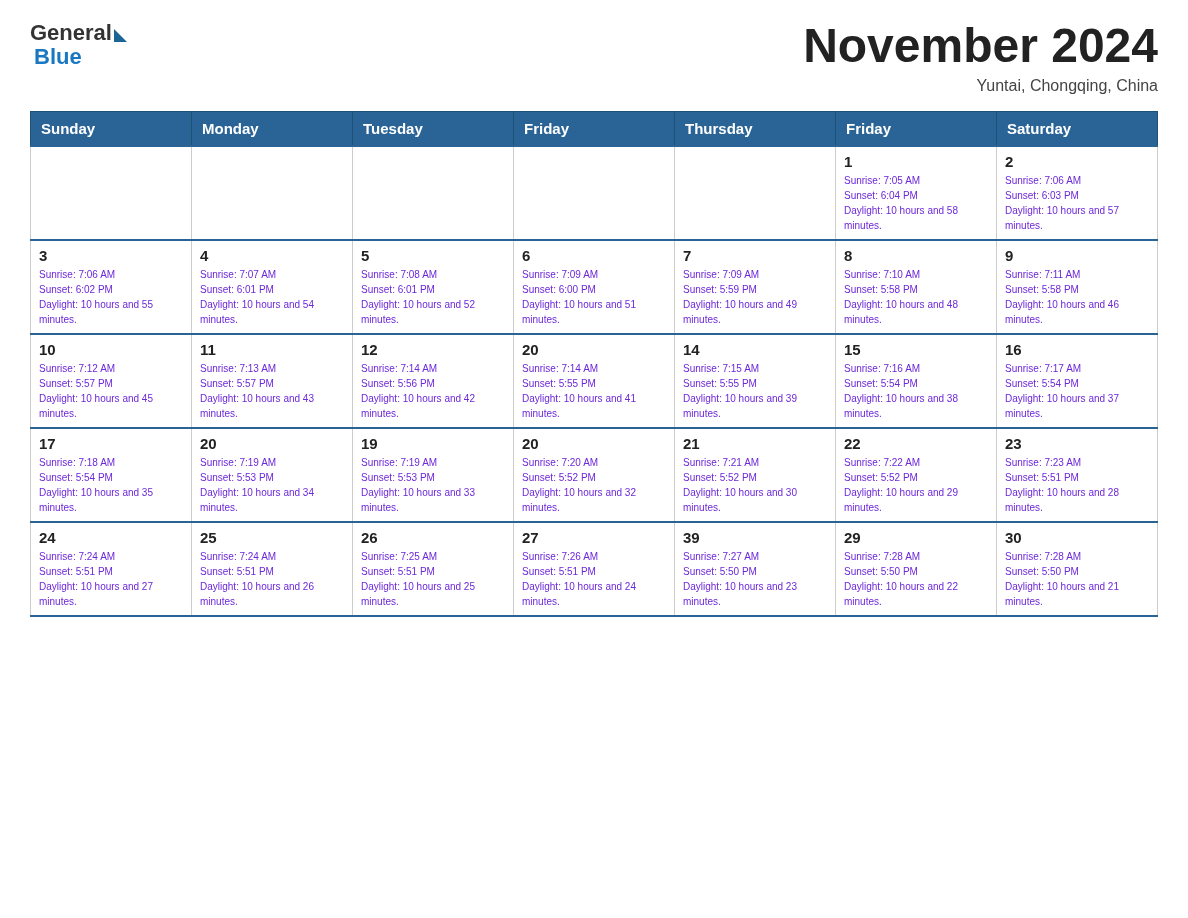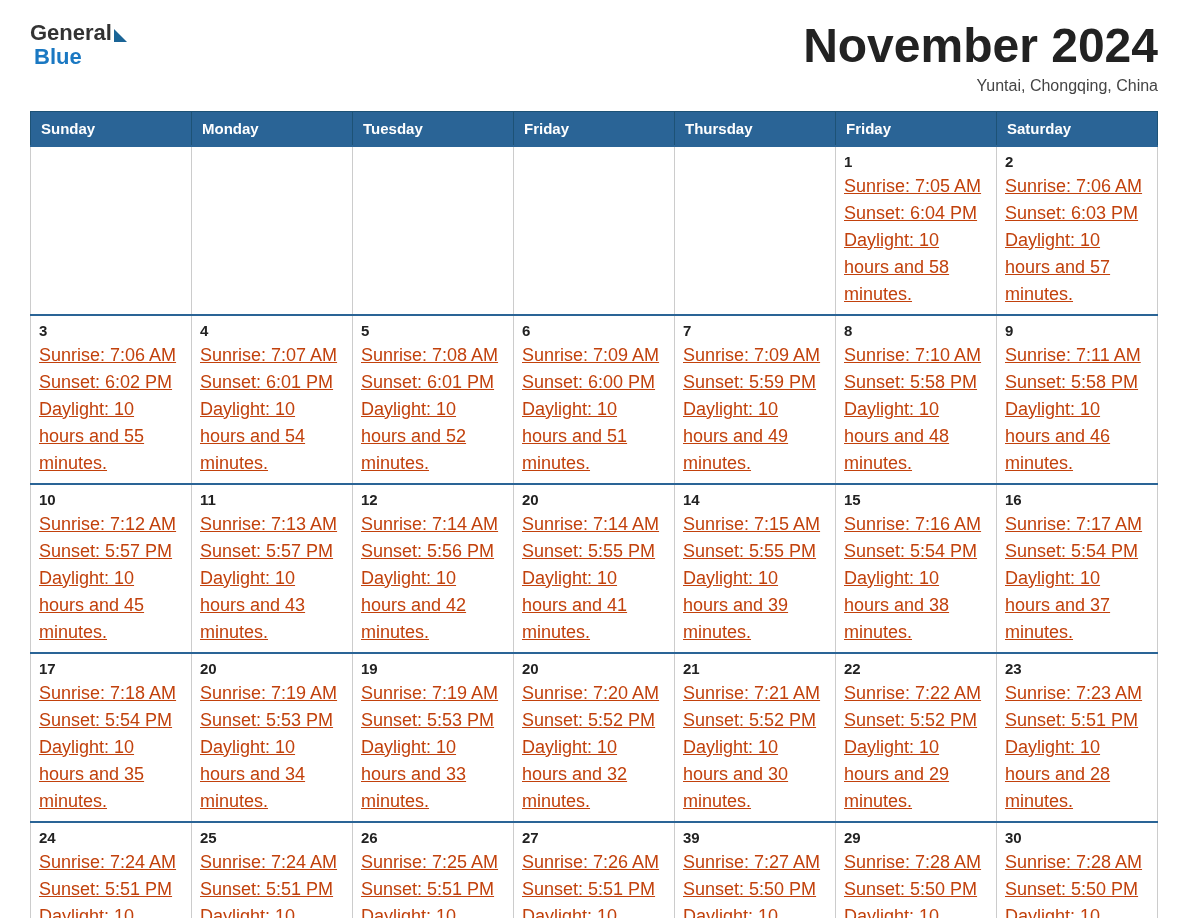--- a/index.html
+++ b/index.html
@@ -77,24 +77,23 @@
       margin-left: 23px;
     }
     .day-number {
       font-size: 15px;
       font-weight: bold;
       color: #222;
       display: block;
       margin-bottom: 3px;
     }
     .day-info {
-      font-size: 18px;
-      color: #c2410c;
+      font-size: 10px;
+      color: #6d28d9;
       line-height: 1.5;
-      text-decoration: underline;
     }
     .empty-cell {
       background: #f9f9f9;
     }
   </style>
 </head>
 <body>
 
 <div class="header-area">
   <div class="logo-wrapper">

